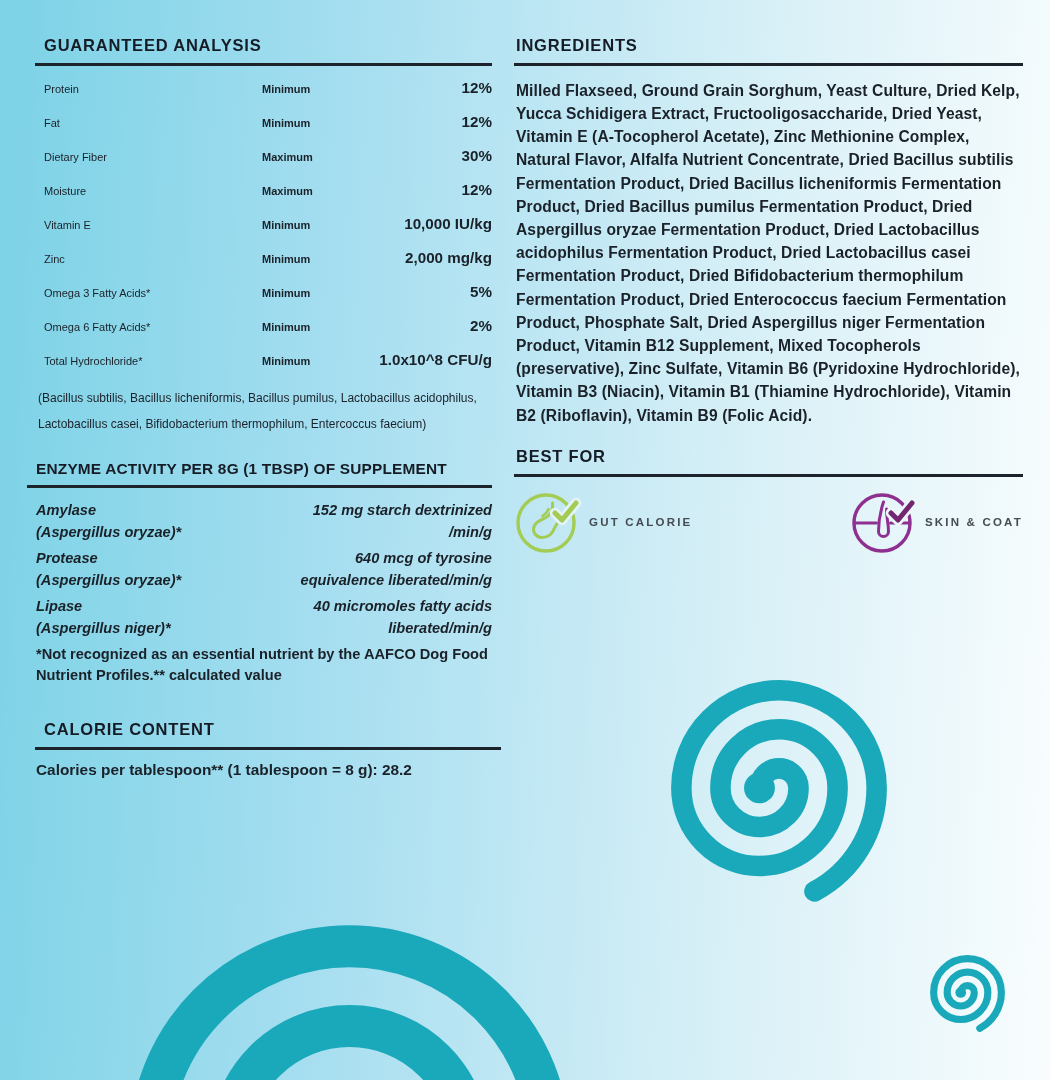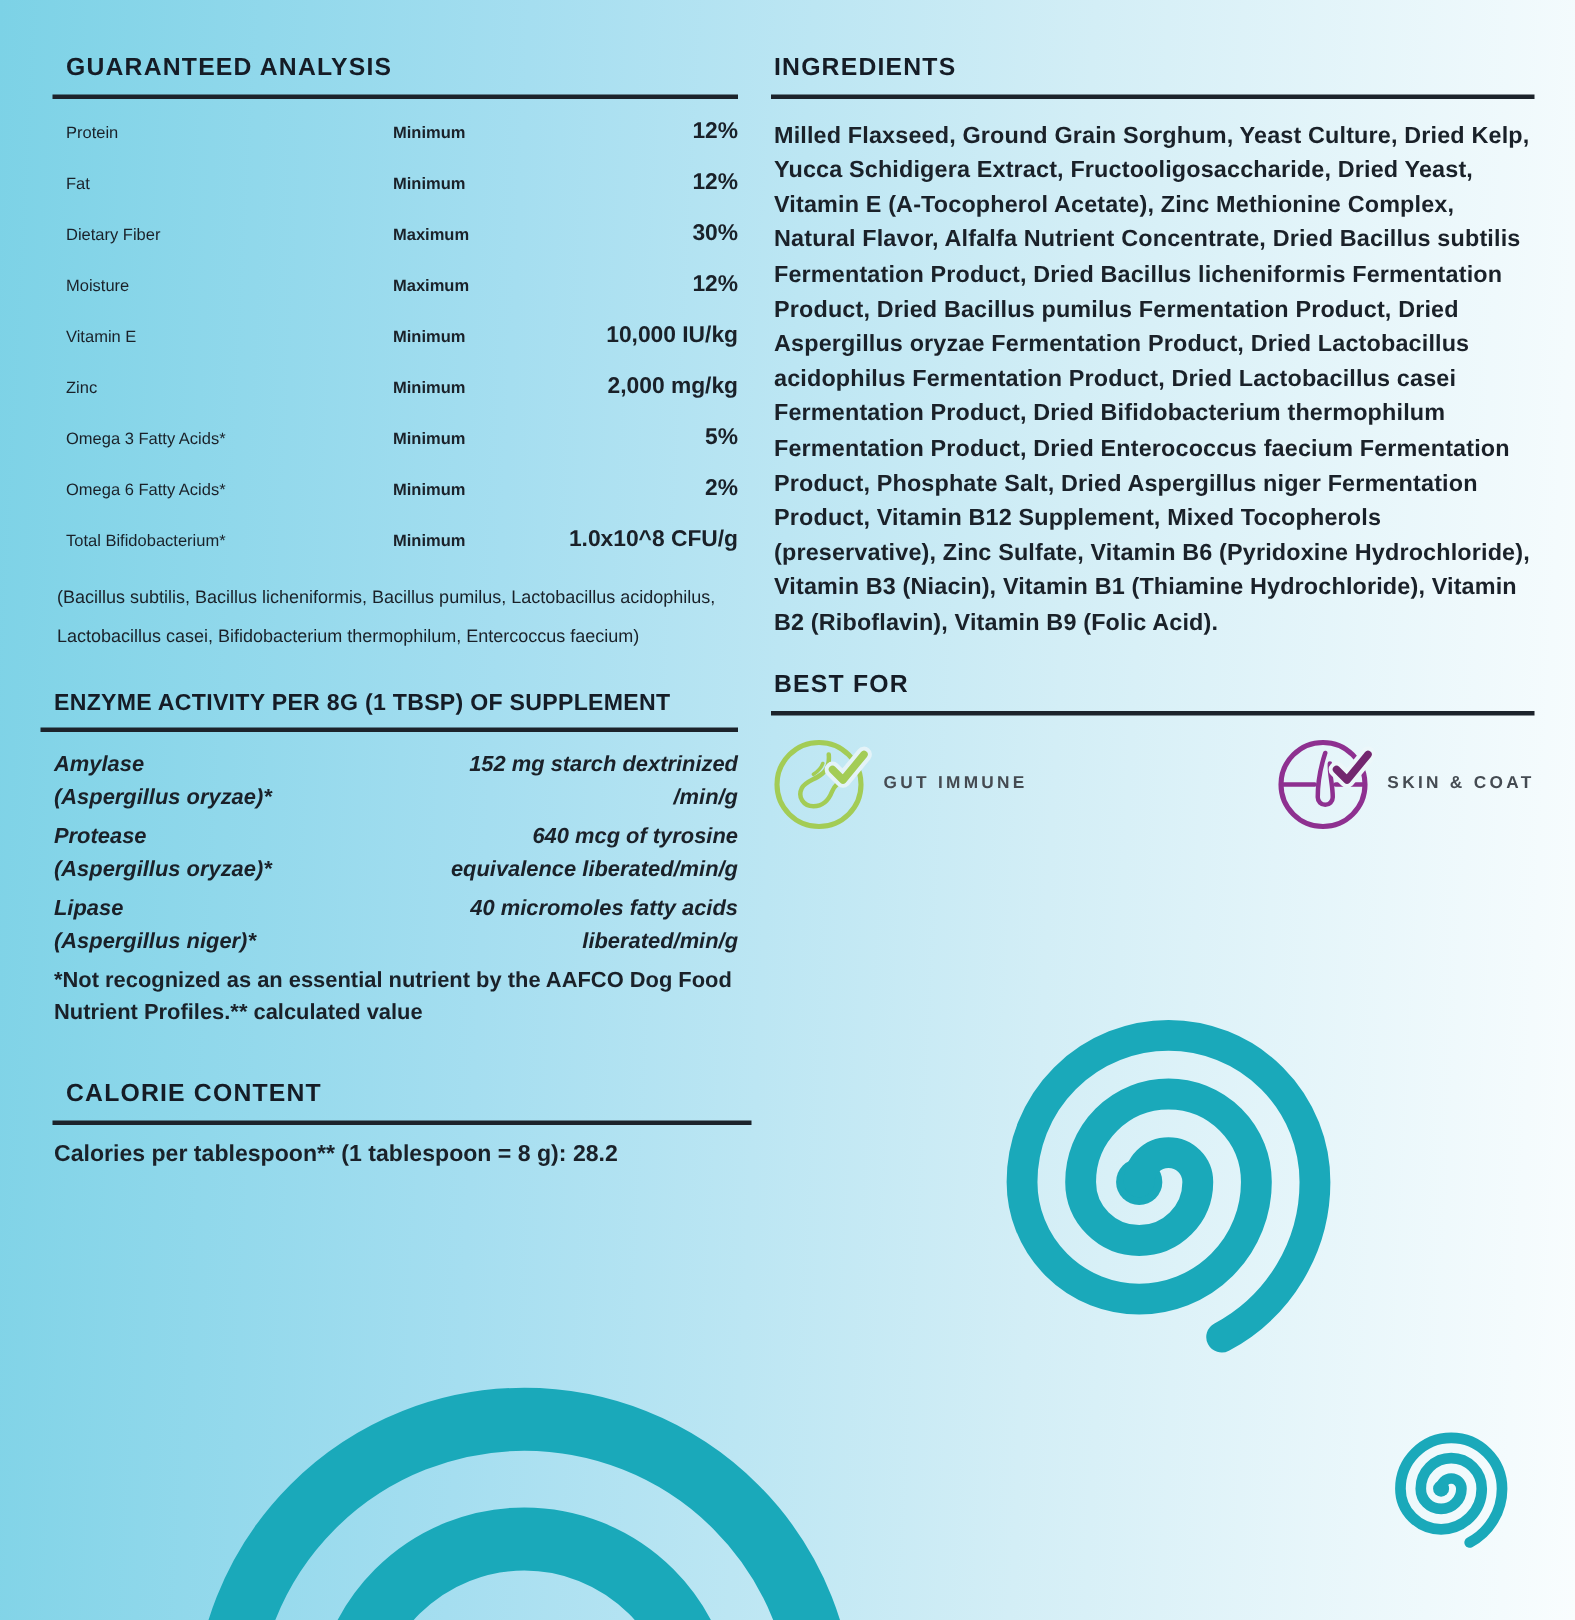--- a/index.html
+++ b/index.html
@@ -113,21 +113,21 @@
           <span class="nutrient">Omega 3 Fatty Acids*</span>
           <span class="basis">Minimum</span>
           <span class="value">5%</span>
         </div>
       <div class="ga-row">
           <span class="nutrient">Omega 6 Fatty Acids*</span>
           <span class="basis">Minimum</span>
           <span class="value">2%</span>
         </div>
       <div class="ga-row">
-          <span class="nutrient">Total Bifidobacterium*</span>
+          <span class="nutrient">Total Hydrochloride*</span>
           <span class="basis">Minimum</span>
           <span class="value">1.0x10^8 CFU/g</span>
         </div>
     </div>
     <p class="micro-note">(Bacillus subtilis, Bacillus licheniformis, Bacillus pumilus, Lactobacillus acidophilus, Lactobacillus casei, Bifidobacterium thermophilum, Entercoccus faecium)</p>
   </section>
 
   <section class="enzyme-sec">
     <h2 class="sec-title small">ENZYME ACTIVITY PER 8G (1 TBSP) OF SUPPLEMENT</h2>
     <div class="rule"></div>
@@ -182,21 +182,21 @@
     <div class="bestfor-row">
 
       <div class="bf-item">
         <svg width="64" height="64" viewBox="0 0 64 64">
           <circle cx="30" cy="33" r="28" fill="none" stroke="#a3cc55" stroke-width="3.4"></circle>
           <path d="M 36.5 13 c 0.5 5.5 -0.5 9.5 -4 12.5 c -5 4.5 -11.5 5 -14 10 c -2.8 5.8 1 12 7.8 12 c 6.8 0 10.4 -4.6 12.4 -9.8 c 1.8 -4.6 5.6 -6.8 9.2 -7.8" fill="none" stroke="#a3cc55" stroke-width="3" stroke-linecap="round"></path>
           <path d="M 32.5 19 c -1 3 -3.2 5.2 -6.2 7.2" fill="none" stroke="#a3cc55" stroke-width="2.4" stroke-linecap="round"></path>
           <path d="M 39 23 L 46 30 L 60 13" fill="none" stroke="#e4f3f8" stroke-width="10.5" stroke-linecap="round" stroke-linejoin="round"></path>
           <path d="M 39 23 L 46 30 L 60 13" fill="none" stroke="#a3cc55" stroke-width="5" stroke-linecap="round" stroke-linejoin="round"></path>
         </svg>
-        <span class="bf-label">GUT IMMUNE</span>
+        <span class="bf-label">GUT CALORIE</span>
       </div>
 
       <div class="bf-item">
         <svg width="64" height="64" viewBox="0 0 64 64">
           <circle cx="30" cy="33" r="28" fill="none" stroke="#8e3090" stroke-width="3.4"></circle>
           <path d="M 3 33 H 24.5 M 38.5 33 H 57" stroke="#8e3090" stroke-width="3" stroke-linecap="round"></path>
           <path d="M 31.5 12 C 28.5 21 26.5 30 26.5 41.5 a 5 5 0 0 0 10 0 C 36.5 33 34.2 26 34.6 19" fill="none" stroke="#8e3090" stroke-width="3" stroke-linecap="round"></path>
           <path d="M 39 23 L 46 30 L 60 13" fill="none" stroke="#ecf7fa" stroke-width="10.5" stroke-linecap="round" stroke-linejoin="round"></path>
           <path d="M 39 23 L 46 30 L 60 13" fill="none" stroke="#73266f" stroke-width="5" stroke-linecap="round" stroke-linejoin="round"></path>
         </svg>

